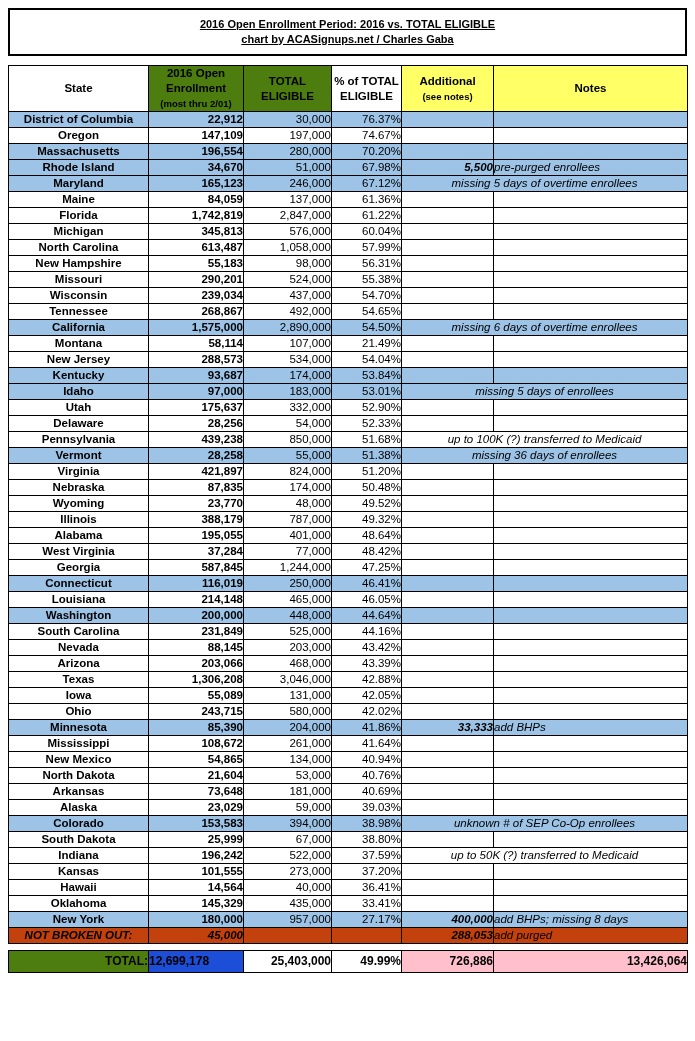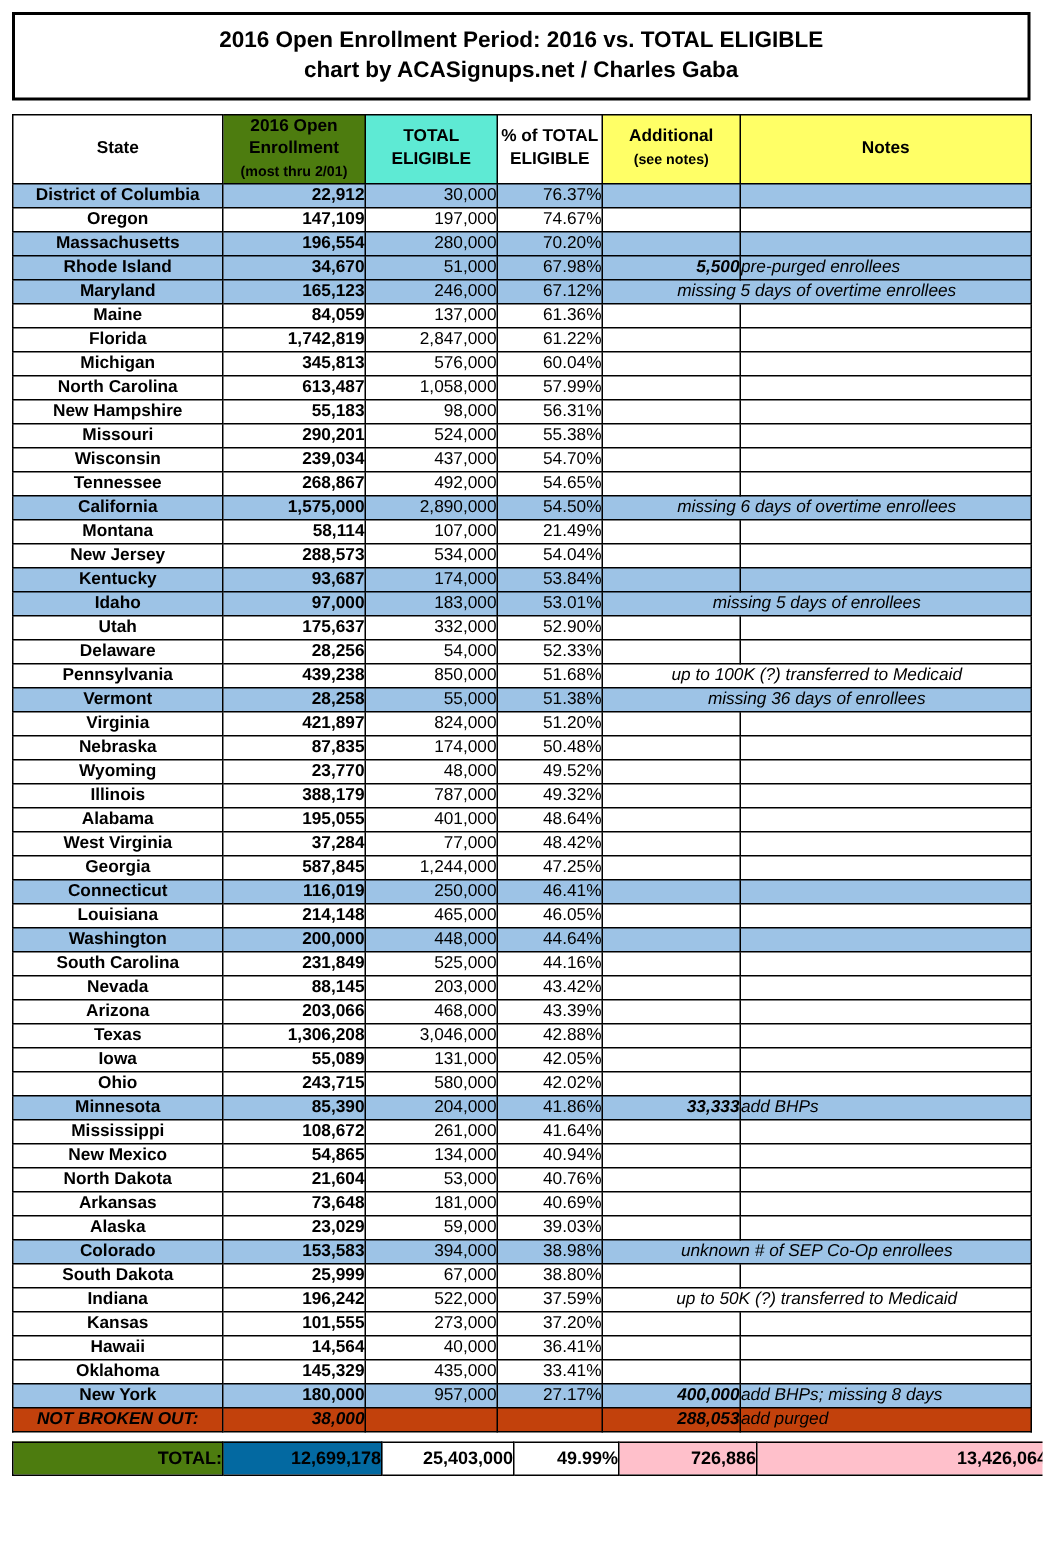--- a/index.html
+++ b/index.html
@@ -20,23 +20,24 @@
     padding: 0;
     box-sizing: border-box;
   }
   .title-box {
     margin: 8px 8px 0 8px;
     border: 2px solid #000;
     text-align: center;
     padding: 7px 0 8px 0;
   }
   .title-line {
-    font-size: 15px;
+    font-size: 11px;
     font-weight: bold;
     line-height: 1.32;
+    text-decoration: underline;
   }
   table.main {
     margin: 9px 8px 0 8px;
     border-collapse: collapse;
     table-layout: fixed;
     width: 679px;
     font-size: 11.5px;
   }
   table.main th, table.main td {
     border: 1px solid #000;
@@ -49,21 +50,21 @@
     font-weight: bold;
     text-align: center;
     vertical-align: middle;
     font-size: 11.5px;
     height: 54px;
     line-height: 1.18;
     padding: 2px 2px;
   }
   th.h-state { background: #ffffff; width: 140px; }
   th.h-open { background: #4d7c0f; width: 95px; }
-  th.h-total { background: #5eead4; width: 88px; }
+  th.h-total { background: #4d7c0f; width: 88px; }
   th.h-pct { background: #ffffff; width: 70px; }
   th.h-add { background: #ffff66; width: 92px; }
   th.h-notes { background: #ffff66; width: 194px; }
   .sub {
     font-weight: bold;
     font-size: 9.5px;
     display: block;
   }
   td.state {
     font-weight: bold;
@@ -118,21 +119,21 @@
   }
   table.total td {
     border: 1px solid #000;
     height: 21px;
     line-height: 21px;
     font-weight: bold;
     box-sizing: border-box;
     padding: 0;
   }
   td.t-label { width: 140px; text-align: right; padding-right: 6px; background:#4d7c0f; }
-  td.t-open { width: 106px; text-align: right; padding-right: 4px; background:#0369a1; }
+  td.t-open { width: 95px; padding-right: 4px; background:#1d4ed8; }
   td.t-total { width: 88px; text-align: right; padding-right: 4px; background:#fff; }
   td.t-pct { width: 70px; text-align: right; padding-right: 4px; background:#fff; }
   td.t-add { width: 92px; text-align: right; padding-right: 4px; background:#ffc0cb; }
   td.t-notes { width: 194px; text-align: right; padding-right: 4px; background:#ffc0cb; }
 </style>
 </head>
 <body>
 
 <div class="page">
 
@@ -555,21 +556,21 @@
         <tr class="blue">
           <td class="state">New York</td>
           <td class="num">180,000</td>
           <td class="num2">957,000</td>
           <td class="pct">27.17%</td>
           <td class="addl">400,000</td>
           <td class="notes">add BHPs; missing 8 days</td>
         </tr>
         <tr class="notbroken">
           <td class="state">NOT BROKEN OUT:</td>
-          <td class="num">38,000</td>
+          <td class="num">45,000</td>
           <td class="num2"></td>
           <td class="pct"></td>
           <td class="addl">288,053</td>
           <td class="notes">add purged</td>
         </tr>
       </tbody>
   </table>
 
   <div class="spacer" style="height:6px"></div>
 

